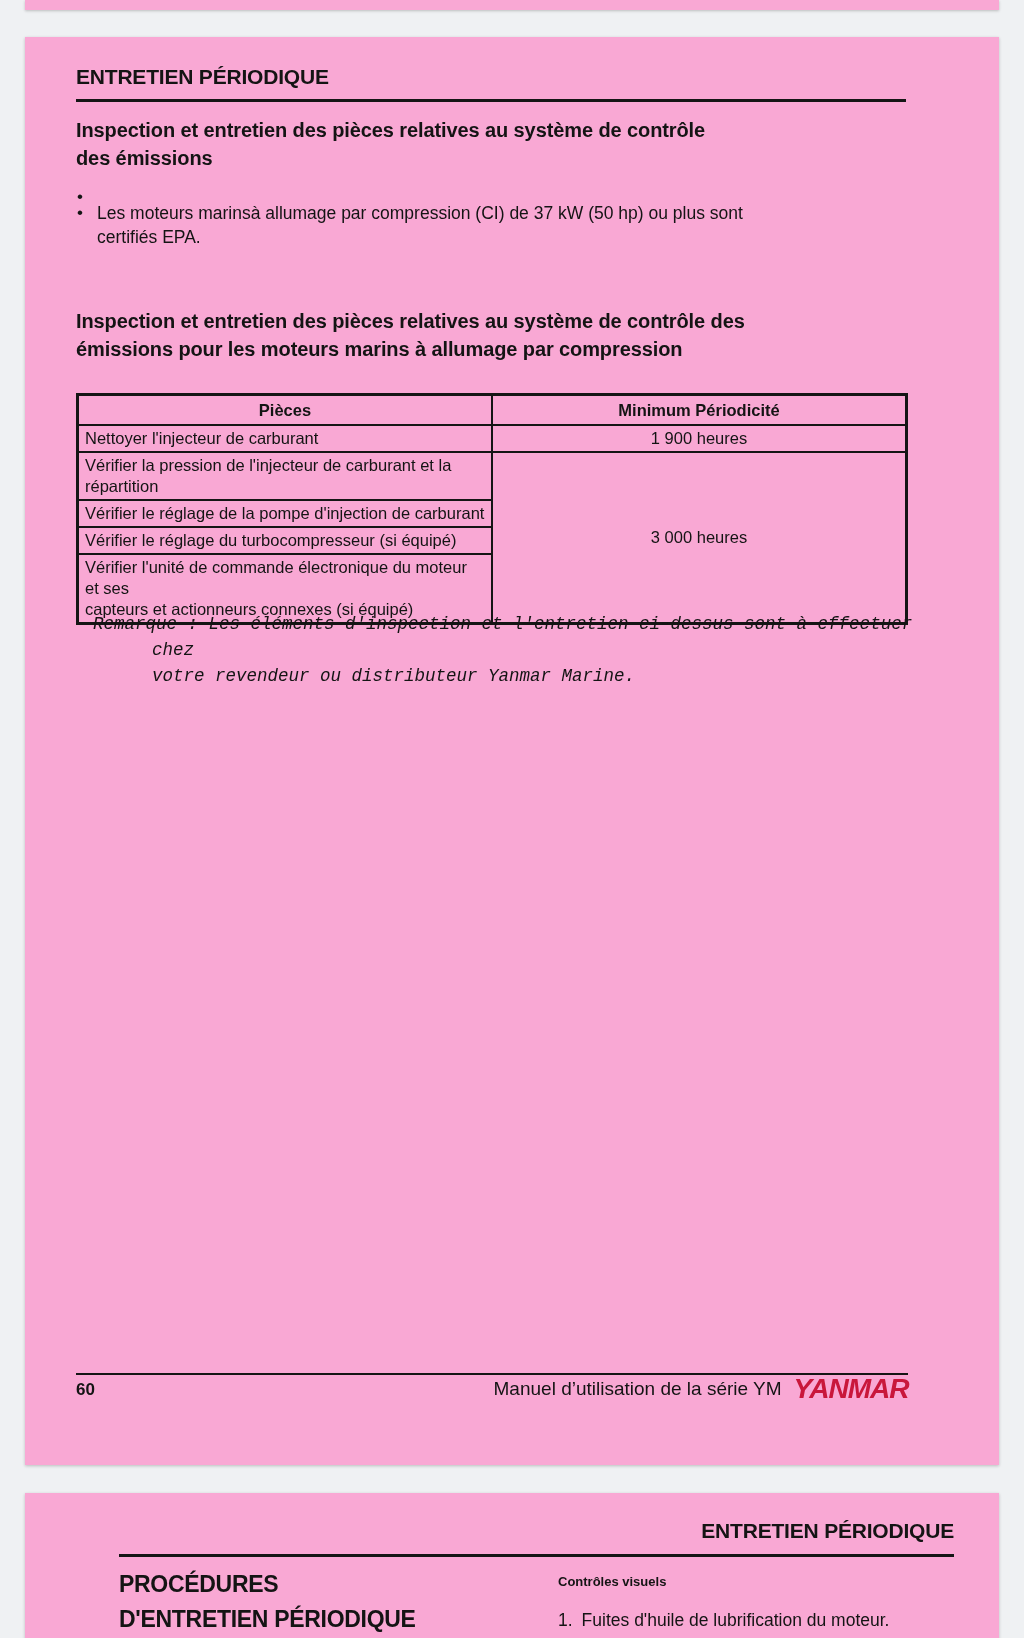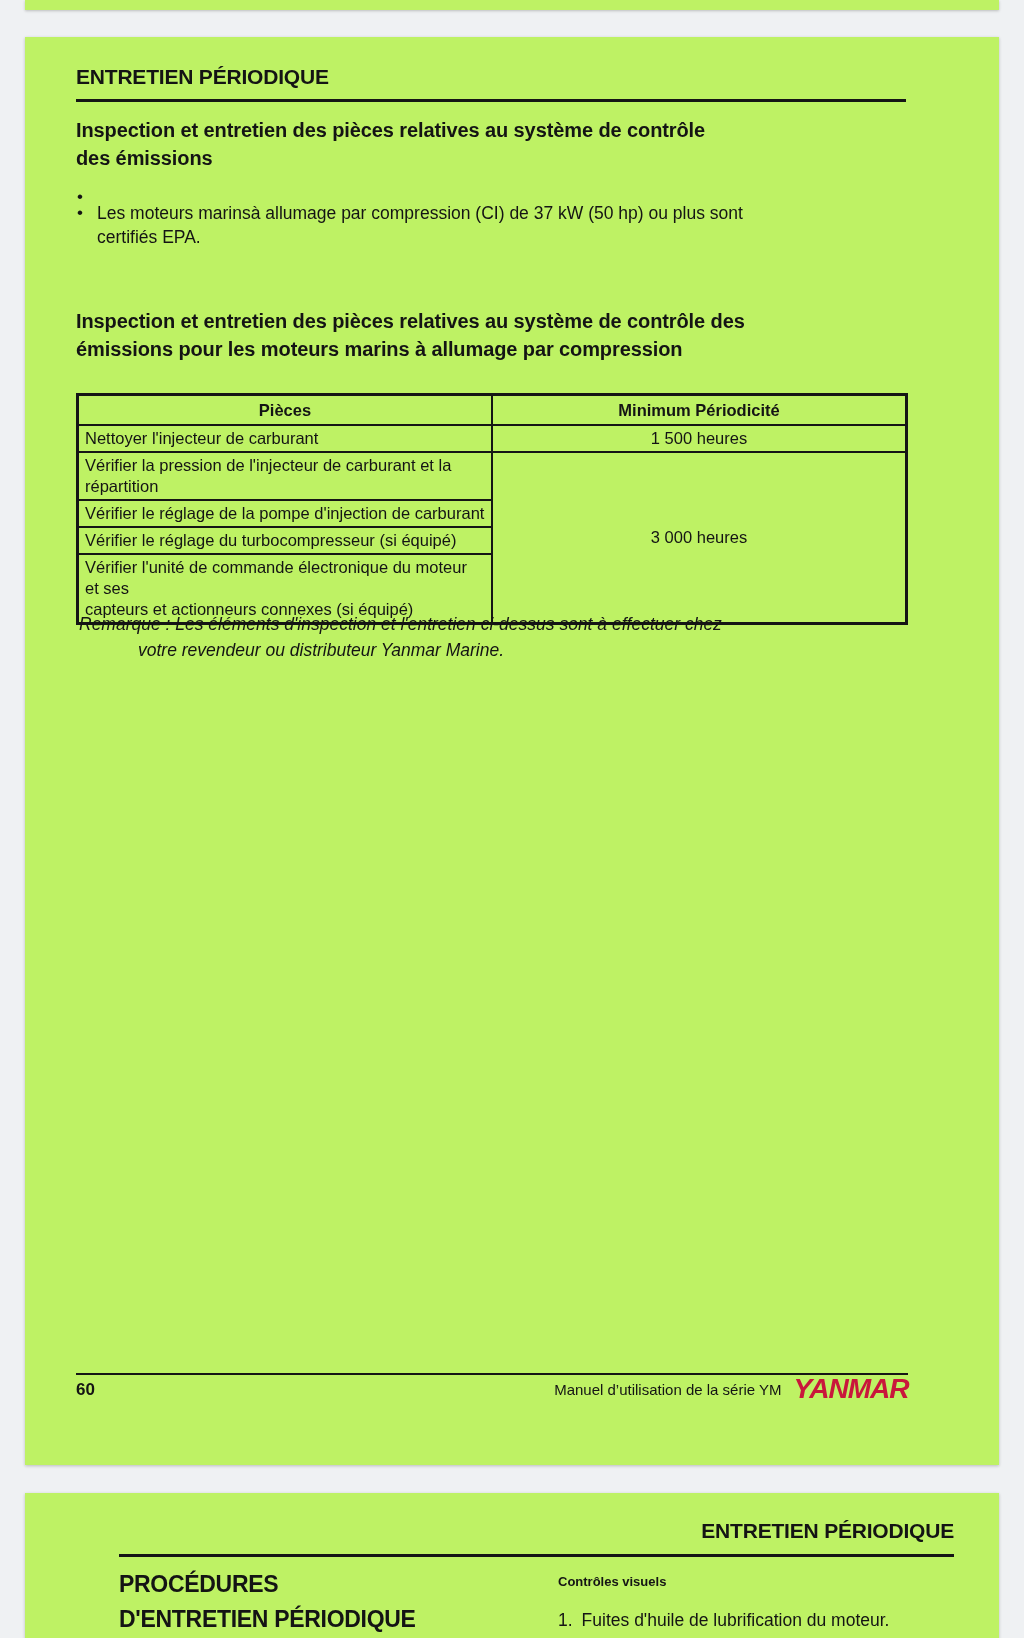--- a/index.html
+++ b/index.html
@@ -4,21 +4,21 @@
 <style>
   html,body{margin:0;padding:0;}
   body{
     width:1024px;height:1638px;overflow:hidden;
     background:#eff1f3;
     font-family:"Liberation Sans",sans-serif;
     color:#141414;
     position:relative;
   }
   .page{
-    position:absolute;left:25px;width:974px;background:#bef264;
+    position:absolute;left:25px;width:974px;background:#f9a8d4;
     box-shadow:0 1px 3px rgba(0,0,0,0.22);
   }
   #prev-page-remnant{top:0;height:10px;}
   #page-1{top:37px;height:1428px;}
   #page-2{top:1493px;height:160px;}
   .abs{position:absolute;}
   .rule{background:#151515;}
   .h-main{font-size:21px;font-weight:bold;letter-spacing:-0.2px;white-space:nowrap;}
   .h-sec{font-size:20px;font-weight:bold;line-height:28px;letter-spacing:-0.1px;}
   [data-lines]{white-space:pre-line;}
@@ -38,21 +38,21 @@
   }
   td.piece{width:473px;}
   td.period{text-align:center;}
   td.period-merged{text-align:center;vertical-align:top;padding-top:5px;}
   .note{
     font-size:17.5px;font-style:italic;line-height:26px;
     padding-left:59px;text-indent:-59px;width:780px;
   }
   .pgnum{font-size:17px;font-weight:bold;}
   .footer-right{display:flex;align-items:center;gap:16px;}
-  .manual-title{font-size:15px;margin-left:29px;}
+  .manual-title{font-size:19px;margin-left:29px;}
   .yanmar-logo{
     font-size:27px;font-weight:bold;font-style:italic;
     letter-spacing:-1px;line-height:1;transform:scaleX(1.04);transform-origin:right center;
   }
   .chapter-title{font-size:23px;font-weight:bold;line-height:35px;letter-spacing:-0.3px;}
   .subsec-title{font-size:13px;font-weight:bold;}
   .num-item{display:flex;gap:9px;font-size:17.5px;line-height:23px;white-space:nowrap;}
 </style>
 </head>
 <body>
@@ -83,40 +83,40 @@
 émissions pour les moteurs marins à allumage par compression</div>
 
   <table class="maint abs" style="left:51px;top:356px;">
     <tbody>
         <tr style="height:24px;">
       <th class="piece">Pièces</th>
       <th>Minimum Périodicité</th>
     </tr>
     <tr style="height:24px;">
       <td class="piece" data-lines="">Nettoyer l'injecteur de carburant</td>
-      <td class="period">1 500 heures</td>
+      <td class="period">1 900 heures</td>
     </tr>
     <tr style="height:27px;">
       <td class="piece" data-lines="">Vérifier la pression de l'injecteur de carburant et la répartition</td>
       <td class="period-merged" rowspan="4">3 000 heures</td>
     </tr>
     <tr style="height:27px;">
       <td class="piece" data-lines="">Vérifier le réglage de la pompe d'injection de carburant</td>
     </tr>
     <tr style="height:27px;">
       <td class="piece" data-lines="">Vérifier le réglage du turbocompresseur (si équipé)</td>
     </tr>
     <tr style="height:46px;">
       <td class="piece" data-lines="">Vérifier l'unité de commande électronique du moteur et ses
 capteurs et actionneurs connexes (si équipé)</td>
     </tr>
   </tbody>
     </table>
 
-  <div class="abs note" style="left:54px;top:574px;" data-lines="">Remarque : Les éléments d'inspection et l'entretien ci-dessus sont à effectuer chez
+  <div class="abs note" style="left:68px;top:574px;font-family:Liberation Mono, monospace;" data-lines="">Remarque : Les éléments d'inspection et l'entretien ci-dessus sont à effectuer chez
 votre revendeur ou distributeur Yanmar Marine.</div>
 
   <div class="abs rule" style="left:51px;top:1336px;width:832px;height:2px;"></div>
 
   <div class="abs pgnum" style="left:51px;top:1343px;">60</div>
 
   <div class="abs footer-right" style="right:91px;top:1338px;height:28px;">
     <span class="manual-title">Manuel d’utilisation de la série YM</span>
     <span class="yanmar-logo" id="yanmar-logo" style="color: rgb(201, 23, 59);">YANMAR</span>
   </div>

